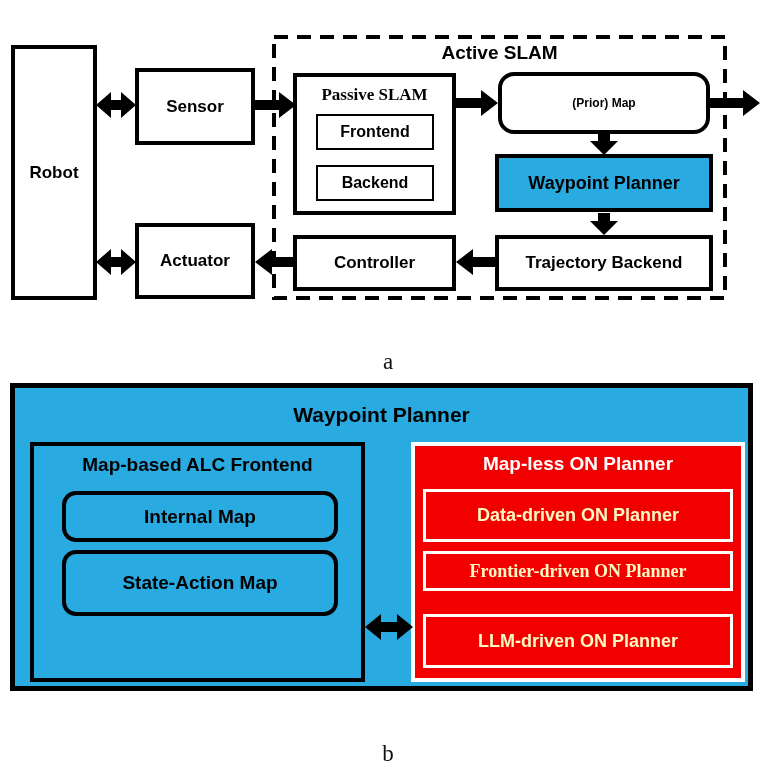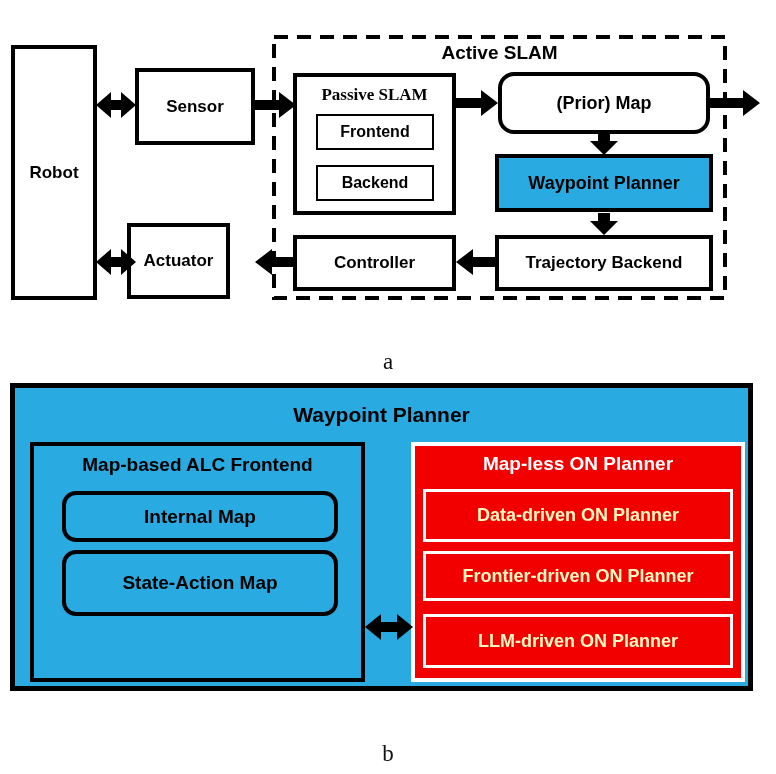--- a/index.html
+++ b/index.html
@@ -45,29 +45,29 @@
 
   <svg class="abs" style="left:272px;top:35px;" width="455" height="265">
     <rect x="2" y="2" width="451" height="261" fill="none" stroke="#000" stroke-width="4" stroke-dasharray="14 9"></rect>
   </svg>
   <div class="title-row" style="left:272px;top:42px;width:455px;height:24px;">Active SLAM</div>
 
   <div class="box" style="left:11px;top:45px;width:86px;height:255px;">Robot</div>
 
   <div class="box" style="left:135px;top:68px;width:120px;height:77px;">Sensor</div>
 
-  <div class="box" style="left:127px;top:223px;width:103px;height:76px;">Actuator</div>
+  <div class="box" style="left:135px;top:223px;width:120px;height:76px;">Actuator</div>
 
   <div class="box" style="left:293px;top:73px;width:163px;height:142px;align-items:flex-start;">
     <span class="abs" style="left:0;top:8px;width:155px;text-align:center;font-family:Liberation Serif, serif;">Passive SLAM</span>
     <div class="box thin" style="left:19px;top:37px;width:118px;height:36px;">Frontend</div>
     <div class="box thin" style="left:19px;top:88px;width:118px;height:36px;">Backend</div>
   </div>
 
-  <div class="box rounded" style="left:498px;top:72px;width:212px;height:62px;font-size:18px;">(Prior) Map</div>
+  <div class="box rounded" style="left:498px;top:72px;width:212px;height:62px;font-size:12px;">(Prior) Map</div>
 
   <div class="box cyan-fill" style="left:495px;top:154px;width:218px;height:58px;font-size:18px;">Waypoint Planner</div>
 
   <div class="box" style="left:495px;top:235px;width:218px;height:56px;">Trajectory Backend</div>
 
   <div class="box" style="left:293px;top:235px;width:163px;height:56px;">Controller</div>
 
   <svg class="abs" style="left:96px;top:90px;" width="40" height="30">
     <polygon points="0,15 15,2 15,10 25,10 25,2 40,15 25,28 25,20 15,20 15,28" fill="#000"></polygon>
   </svg>
@@ -104,21 +104,21 @@
 
     <div class="abs" style="left:15px;top:54px;width:335px;height:240px;border:4px solid #000;">
       <div class="title-row" style="left:0;top:8px;width:327px;height:24px;">Map-based ALC Frontend</div>
       <div class="box rounded transparent" style="left:28px;top:45px;width:276px;height:51px;font-size:19px;border-radius:14px;">Internal Map</div>
       <div class="box rounded transparent" style="left:28px;top:104px;width:276px;height:66px;font-size:19px;border-radius:14px;">State-Action Map</div>
     </div>
 
     <div class="red-outer" style="left:396px;top:54px;width:334px;height:240px;">
       <div class="title-row" style="left:0;top:7px;width:326px;height:24px;">Map-less ON Planner</div>
       <div class="red-item" style="left:8px;top:43px;width:310px;height:53px;">Data-driven ON Planner</div>
-      <div class="red-item" style="left:8px;top:105px;width:310px;height:50px;">Frontier-driven ON Planner</div>
+      <div class="red-item" style="left:8px;top:105px;width:310px;height:40px;font-family:Liberation Serif, serif;">Frontier-driven ON Planner</div>
       <div class="red-item" style="left:8px;top:168px;width:310px;height:54px;">LLM-driven ON Planner</div>
     </div>
 
     <svg class="abs" style="left:350px;top:224px;" width="48" height="30">
       <polygon points="0,15 16,2 16,10 32,10 32,2 48,15 32,28 32,20 16,20 16,28" fill="#000"></polygon>
     </svg>
   </div>
 
   <div class="fig-label" style="top:741px;">b</div>
 

